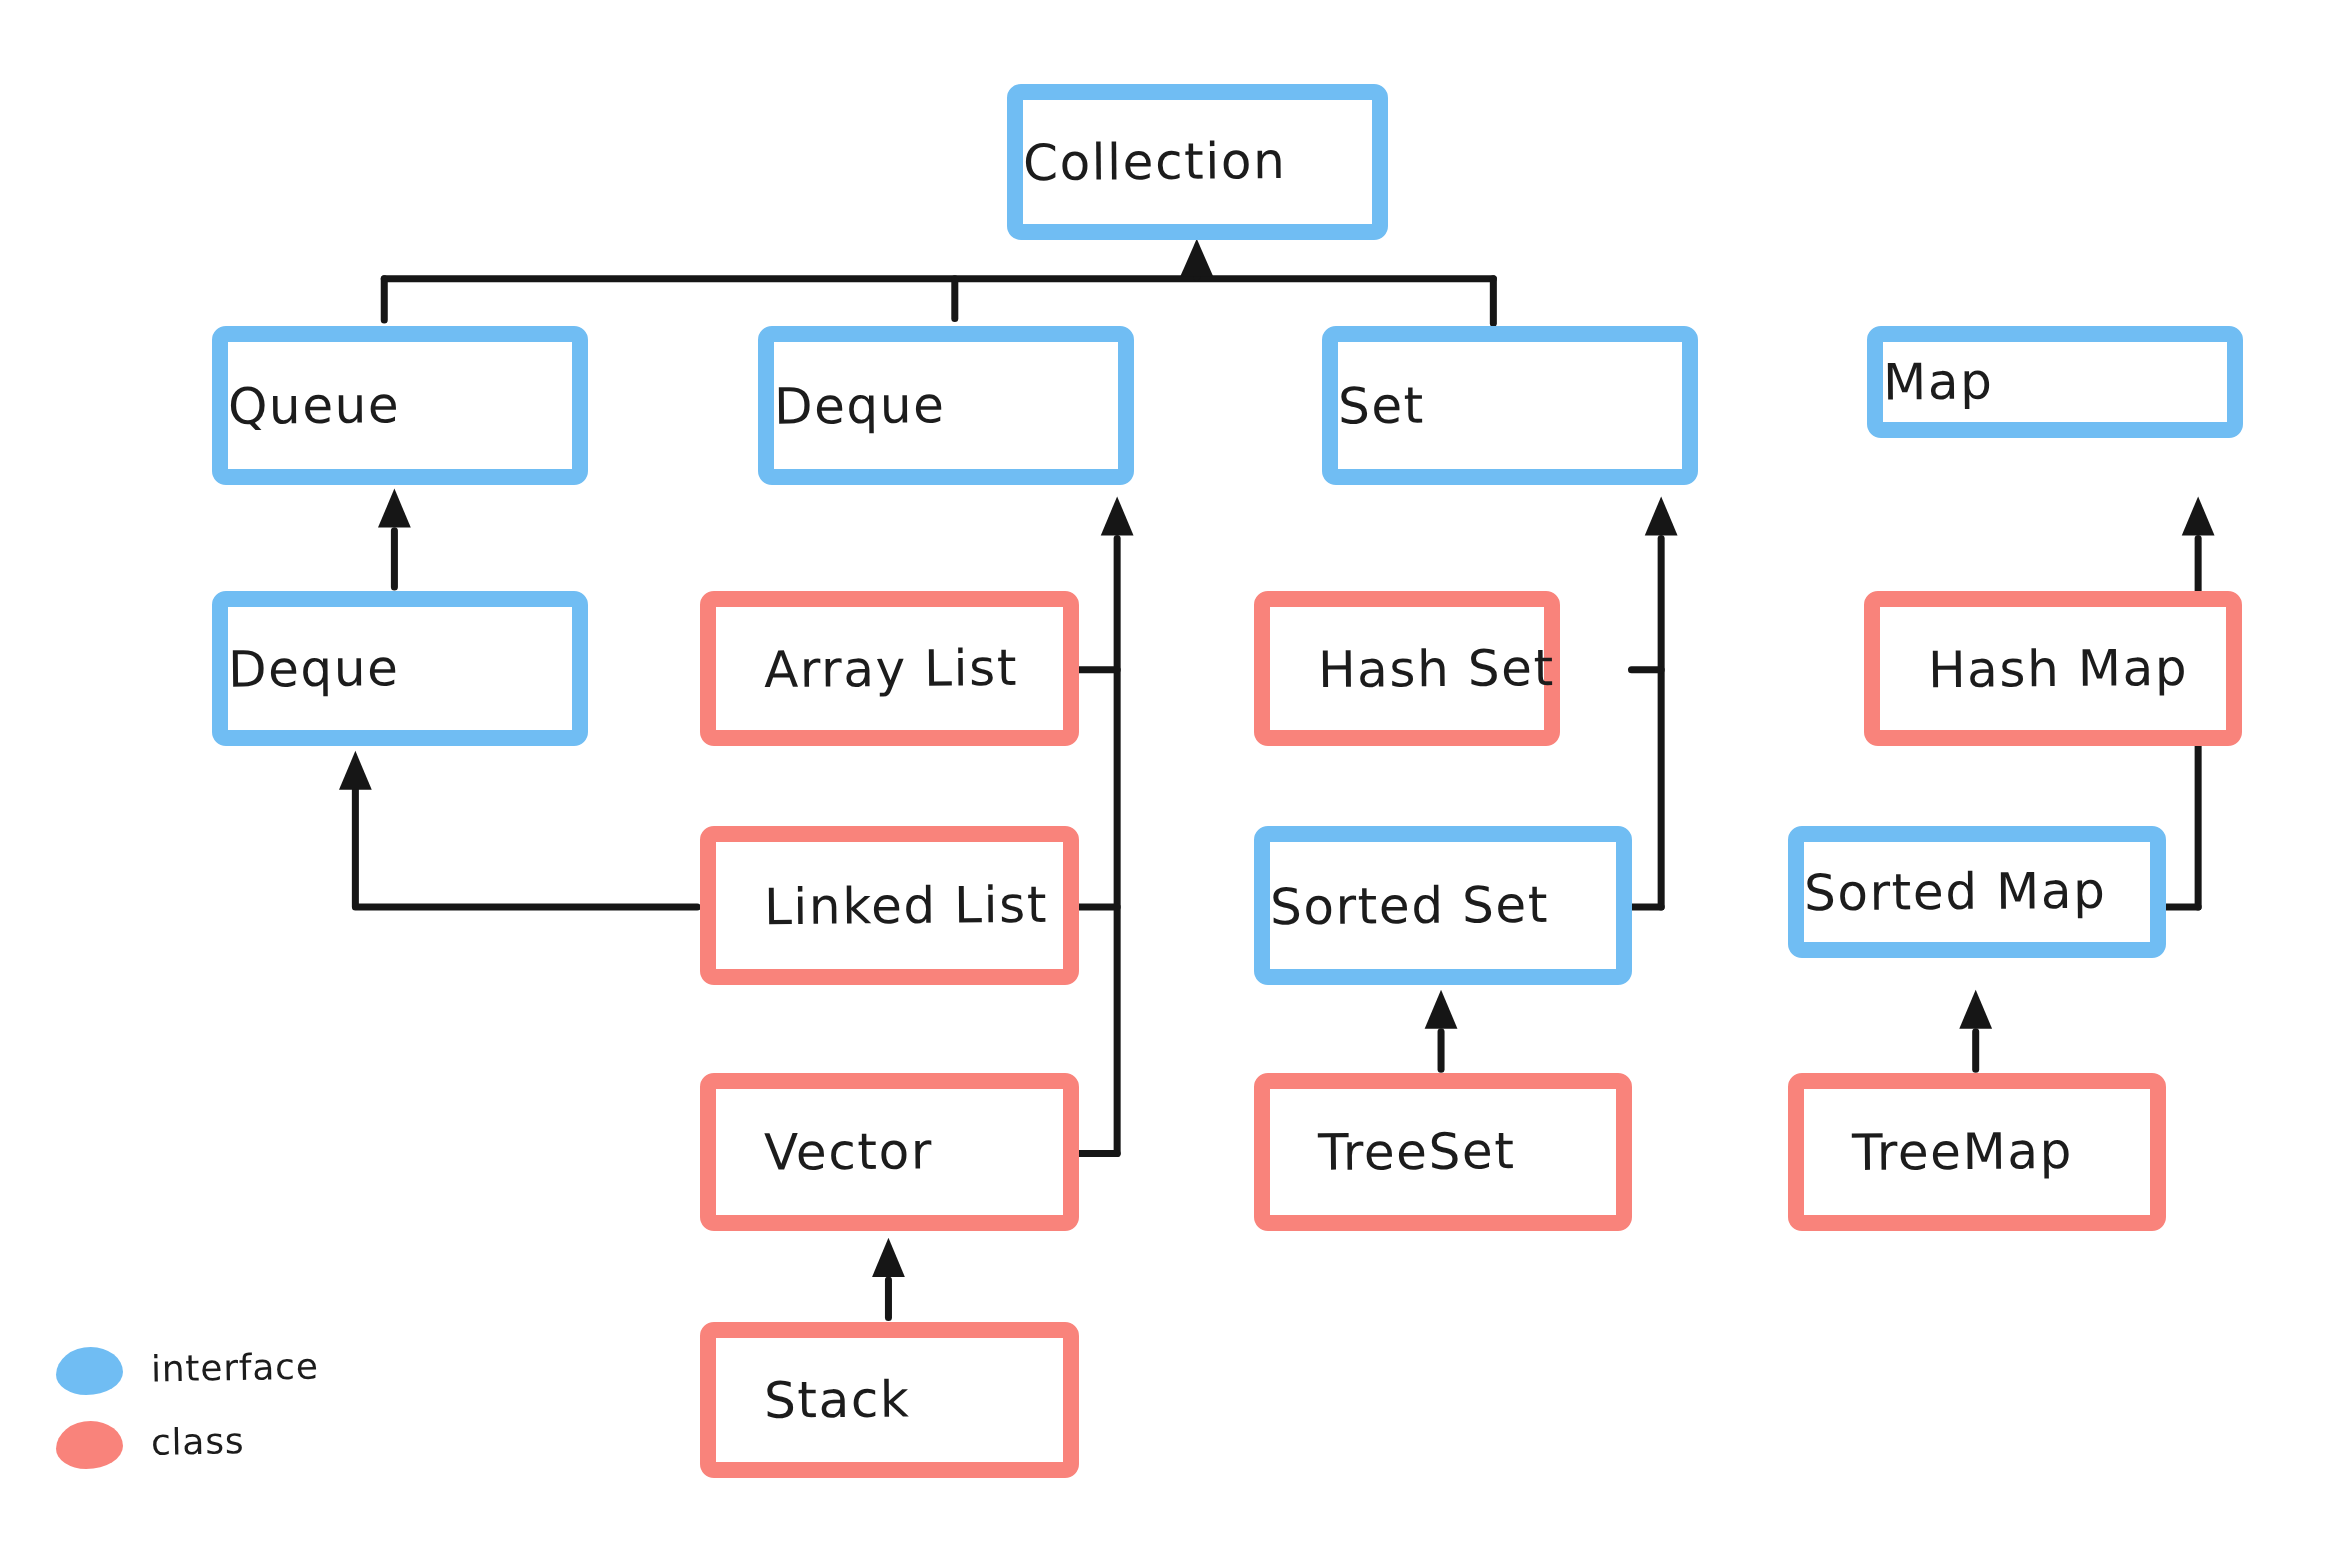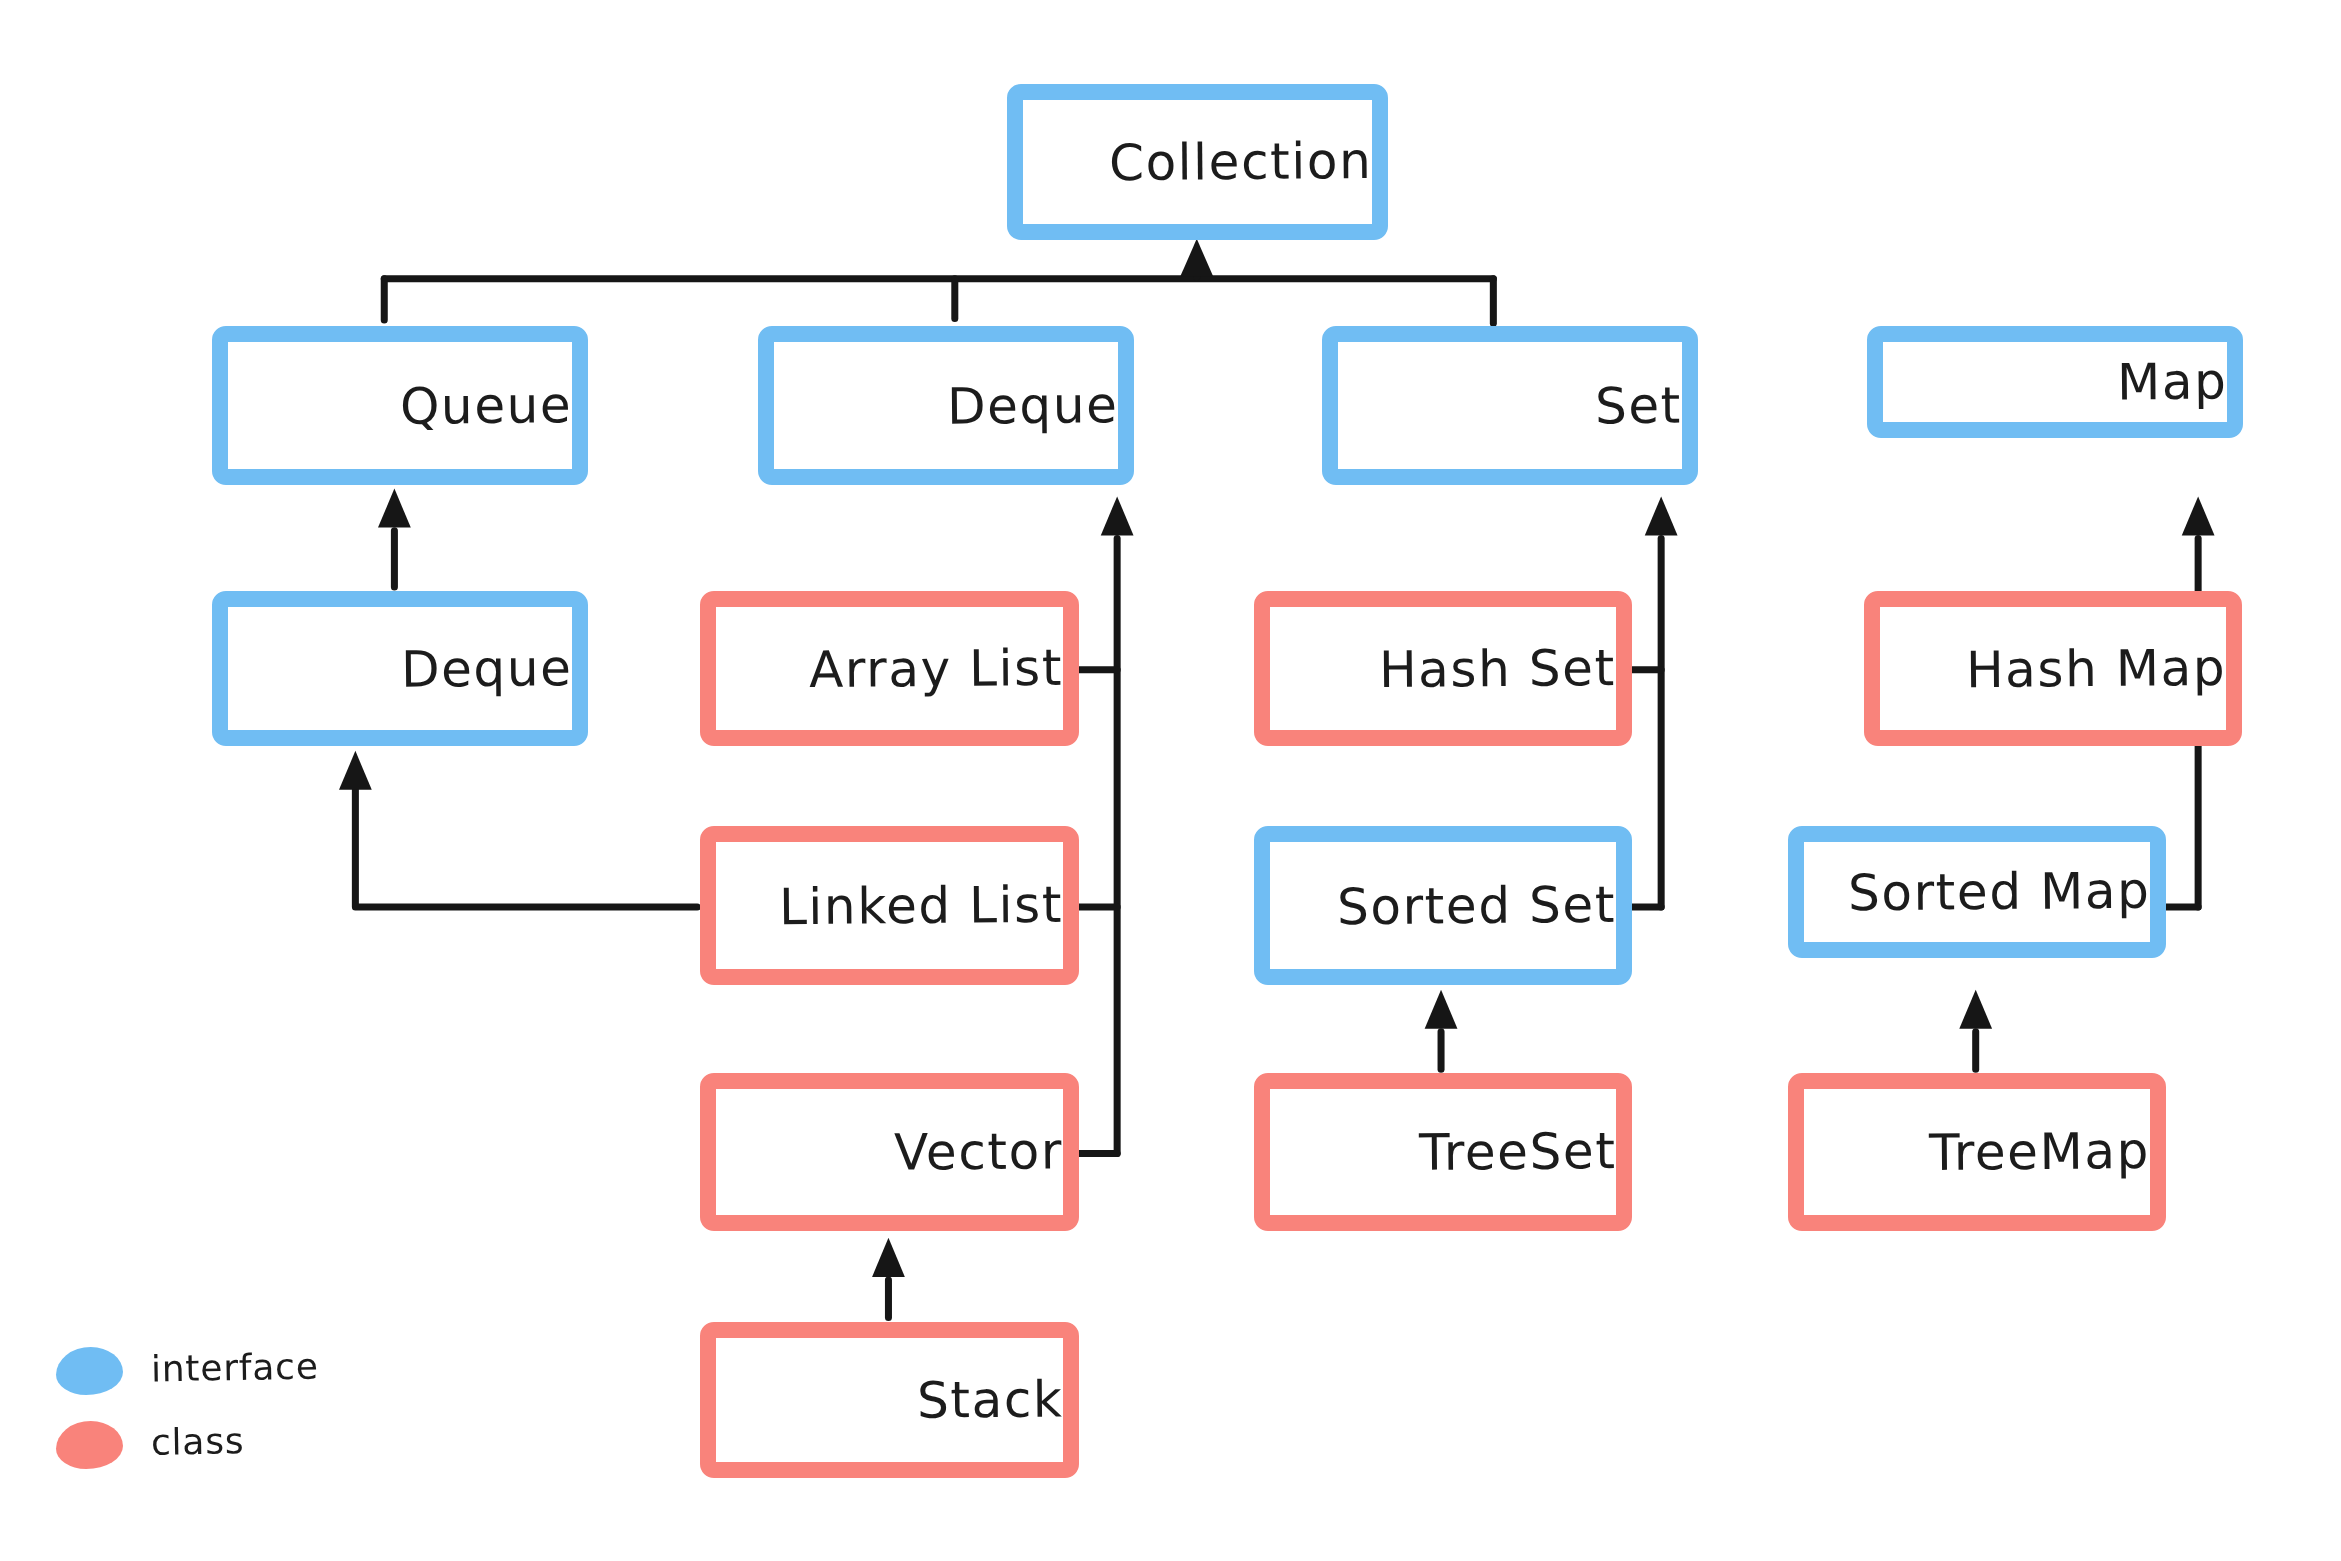--- a/index.html
+++ b/index.html
@@ -33,21 +33,21 @@
   svg.edges polygon {
     fill: var(--line-color, #161616);
   }
   .node {
     position: absolute;
     box-sizing: border-box;
     background: #ffffff;
     border-radius: 14px;
     display: flex;
     align-items: center;
-    justify-content: flex-end;
+    justify-content: flex-start;
   }
   .node.interface { border: 16.4px solid var(--interface-color, #70BDF3); }
   .node.class     { border: 16.4px solid var(--class-color, #F9837B); padding-left: 48px; }
   .node .label {
     color: var(--text-color, #1c1c1c);
     font-size: 50px;
     letter-spacing: 1.6px;
     white-space: nowrap;
     transform: rotate(-0.5deg);
   }
@@ -138,21 +138,21 @@
   <div class="node interface" style="left:1867px; top:326px; width:376px; height:112px">
     <span class="label">Map</span>
   </div>
 
   <div class="node interface" style="left:212px; top:591px; width:376px; height:155px">
     <span class="label">Deque</span>
   </div>
   <div class="node class" style="left:700px; top:591px; width:379px; height:155px">
     <span class="label">Array List</span>
   </div>
-  <div class="node class" style="left:1254px; top:591px; width:378px; height:155px">
+  <div class="node class" style="left:1254px; top:591px; width:306px; height:155px">
     <span class="label">Hash Set</span>
   </div>
   <div class="node class" style="left:1864px; top:591px; width:378px; height:155px">
     <span class="label">Hash Map</span>
   </div>
 
   <div class="node class" style="left:700px; top:826px; width:379px; height:159px">
     <span class="label">Linked List</span>
   </div>
   <div class="node interface" style="left:1254px; top:826px; width:378px; height:159px">

